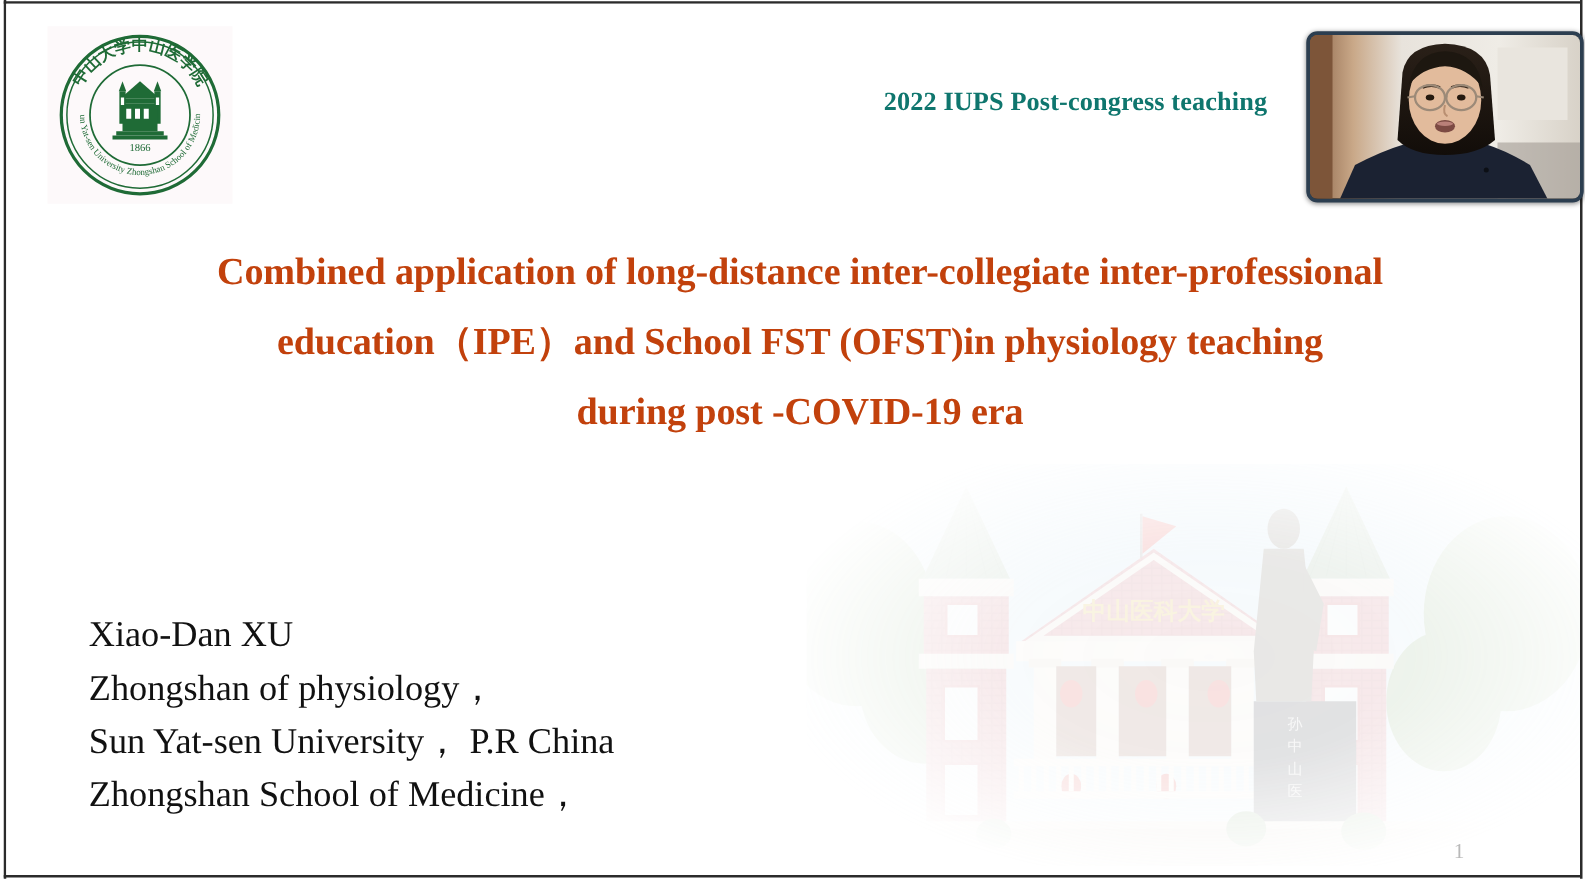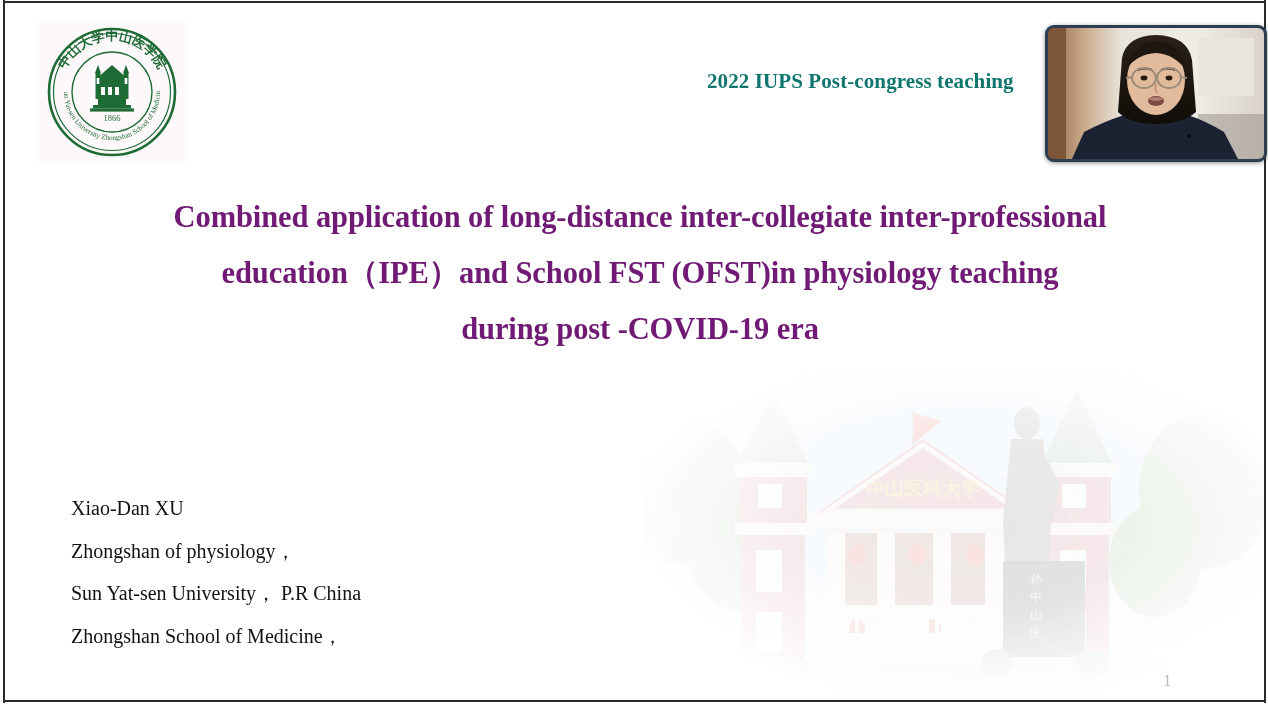--- a/index.html
+++ b/index.html
@@ -58,30 +58,30 @@
 
   
   .main-title {
     position: absolute;
     left: 90px; top: 186px;
     width: 1090px;
     text-align: center;
     font-size: 30.5px;
     font-weight: bold;
     line-height: 56px;
-    color: #701a75;
+    color: #c2410c;
     letter-spacing: -0.1px;
   }
   .main-title .tl { display: block; white-space: nowrap; }
 
   
   .author-block {
     position: absolute;
     left: 66px; top: 484px;
-    font-size: 20px;
+    font-size: 29px;
     line-height: 42.7px;
     color: #111111;
   }
   .author-block .al { display: block; white-space: nowrap; }
 
   
   .campus-photo {
     position: absolute;
     left: 640px; top: 368px;
     width: 620px; height: 322px;

